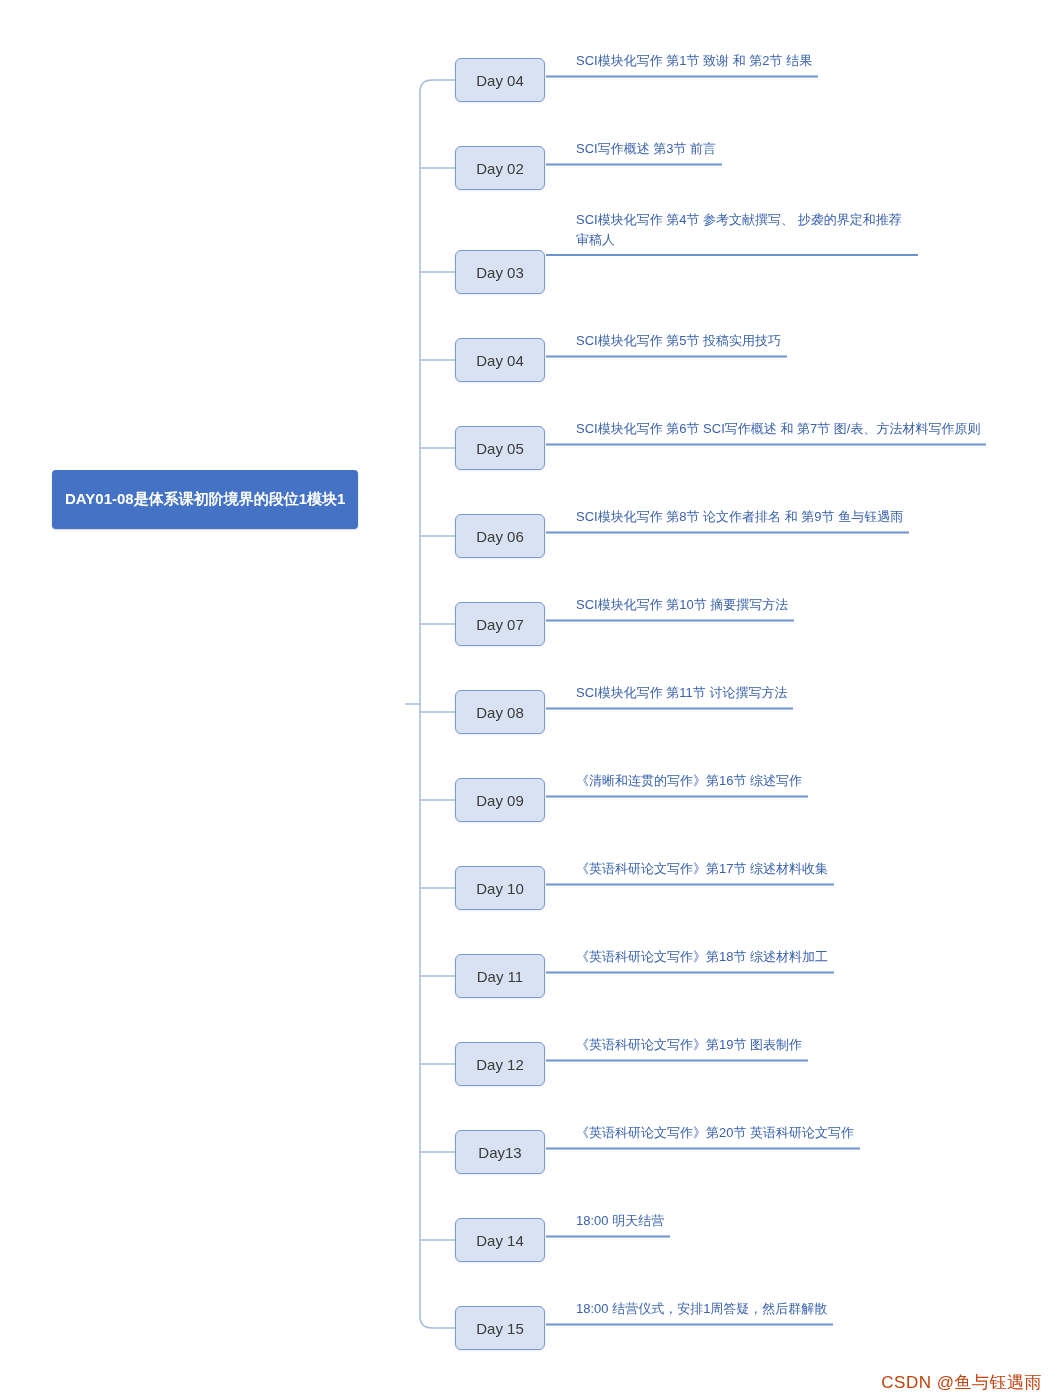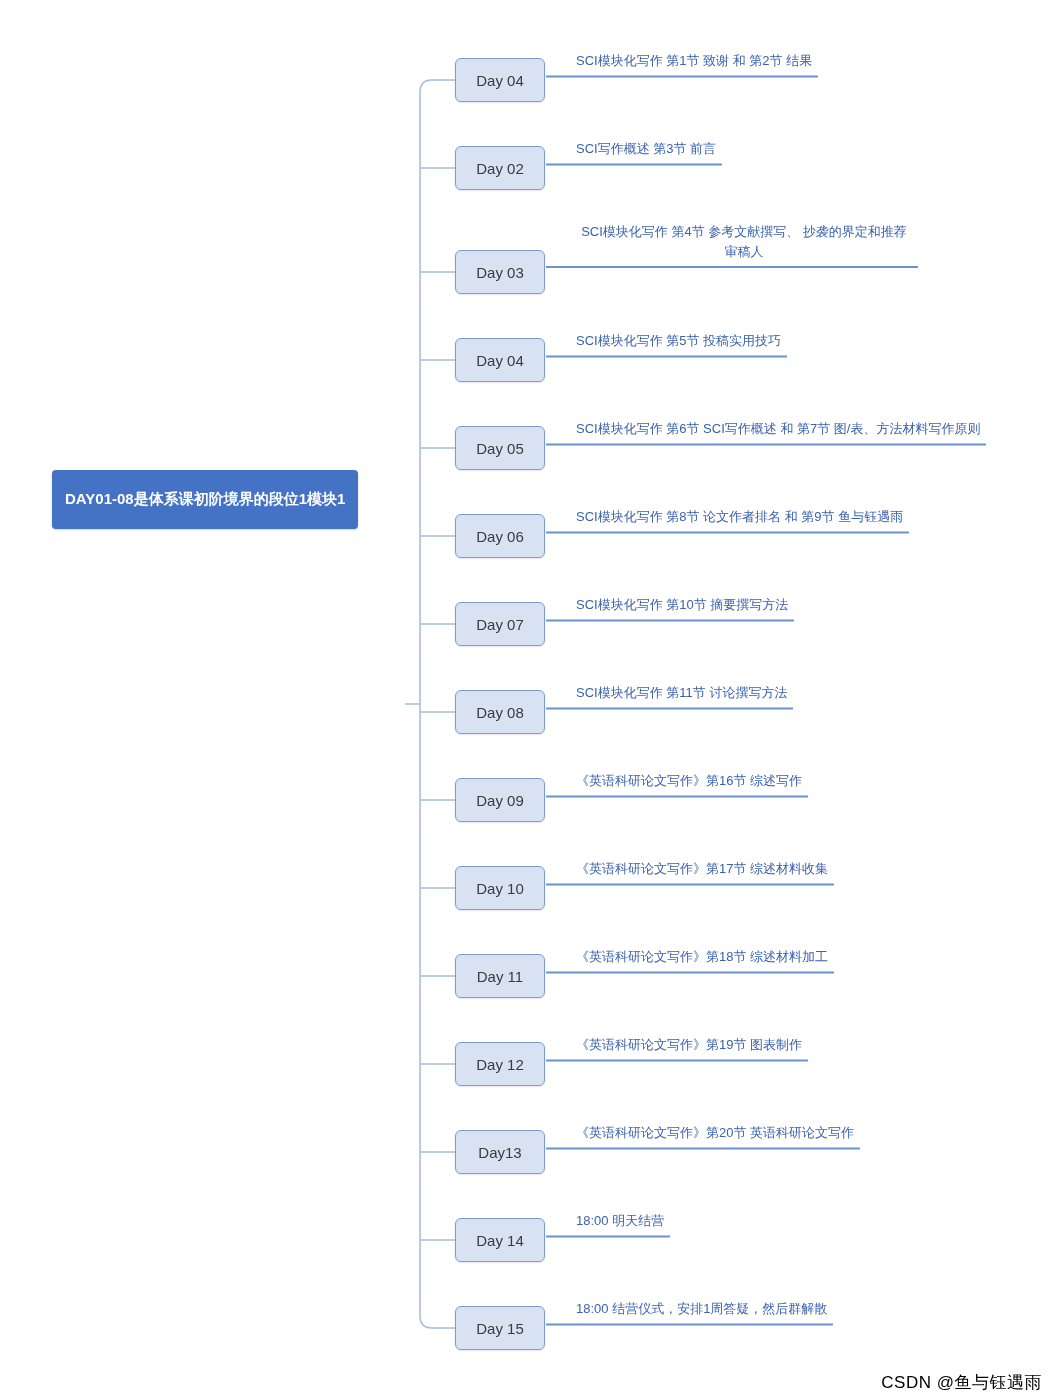--- a/index.html
+++ b/index.html
@@ -34,25 +34,25 @@
     box-shadow:0 1px 2px rgba(120,140,180,.2);
   }
 
   .topic{
     position:absolute;left:546px;top:19px;transform:translateY(-100%);
     font-size:13px;color:#3a62ae;line-height:1.5;
     padding:0 6px 5px 30px;
     border-bottom:2px solid #6b93cf;
     white-space:nowrap;
   }
-  .topic.wide{white-space:normal;width:372px;box-sizing:border-box;top:18px;text-align:center;}
+  .topic.wide{white-space:normal;width:372px;box-sizing:border-box;top:6px;}
 
   .watermark{
     position:absolute;right:14px;bottom:6px;
-    font-size:17px;color:#000000;letter-spacing:.5px;
+    font-size:17px;color:#c2410c;letter-spacing:.5px;
   }
 </style>
 </head>
 <body>
 
 <div class="canvas">
 
   <svg class="connectors" viewBox="0 0 1056 1400" xmlns="http://www.w3.org/2000/svg">
 
     <path d="M405,704 H420" fill="none" stroke="#a5bbdd" stroke-width="1.5"></path>
@@ -112,21 +112,21 @@
     <div class="topic">SCI模块化写作 第10节 摘要撰写方法</div>
   </div>
 
   <div class="day-row" style="--y:690px">
     <div class="day-node">Day 08</div>
     <div class="topic">SCI模块化写作 第11节 讨论撰写方法</div>
   </div>
 
   <div class="day-row" style="--y:778px">
     <div class="day-node">Day 09</div>
-    <div class="topic">《英语科研论文写作》第16节 综述写作</div>
+    <div class="topic">《清晰和连贯的写作》第16节 综述写作</div>
   </div>
 
   <div class="day-row" style="--y:866px">
     <div class="day-node">Day 10</div>
     <div class="topic">《英语科研论文写作》第17节 综述材料收集</div>
   </div>
 
   <div class="day-row" style="--y:954px">
     <div class="day-node">Day 11</div>
     <div class="topic">《英语科研论文写作》第18节 综述材料加工</div>

